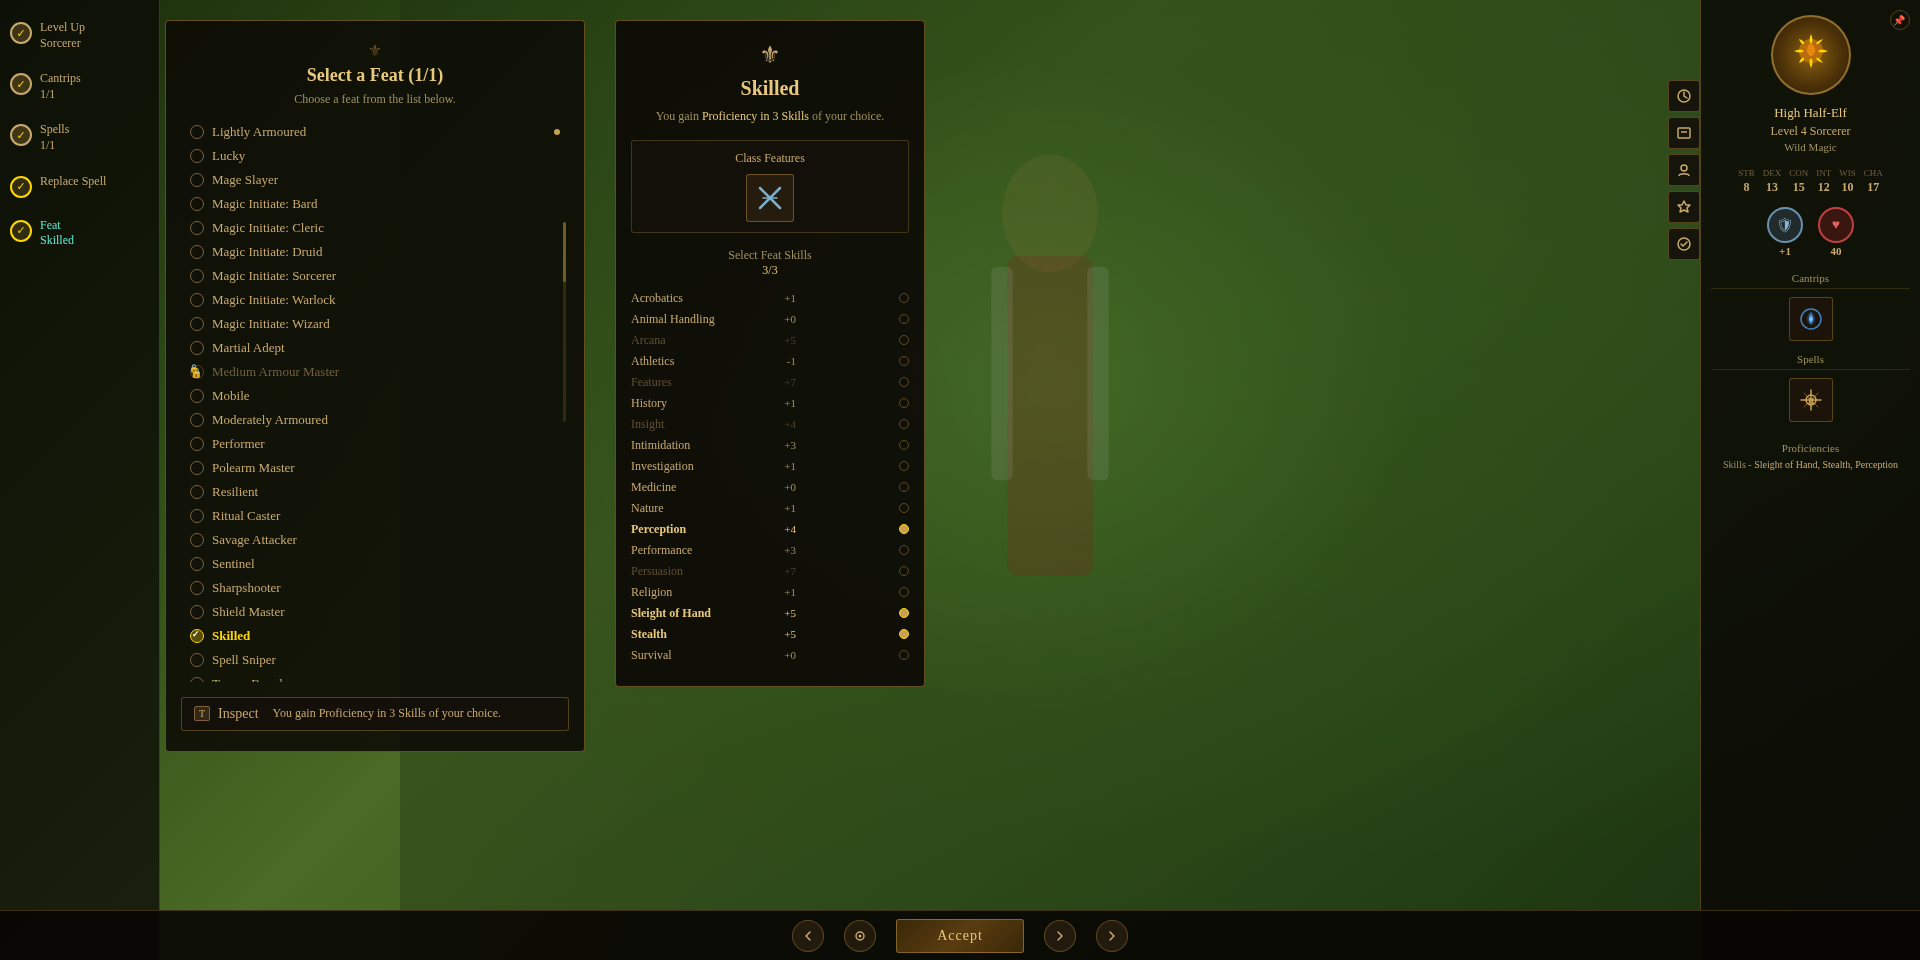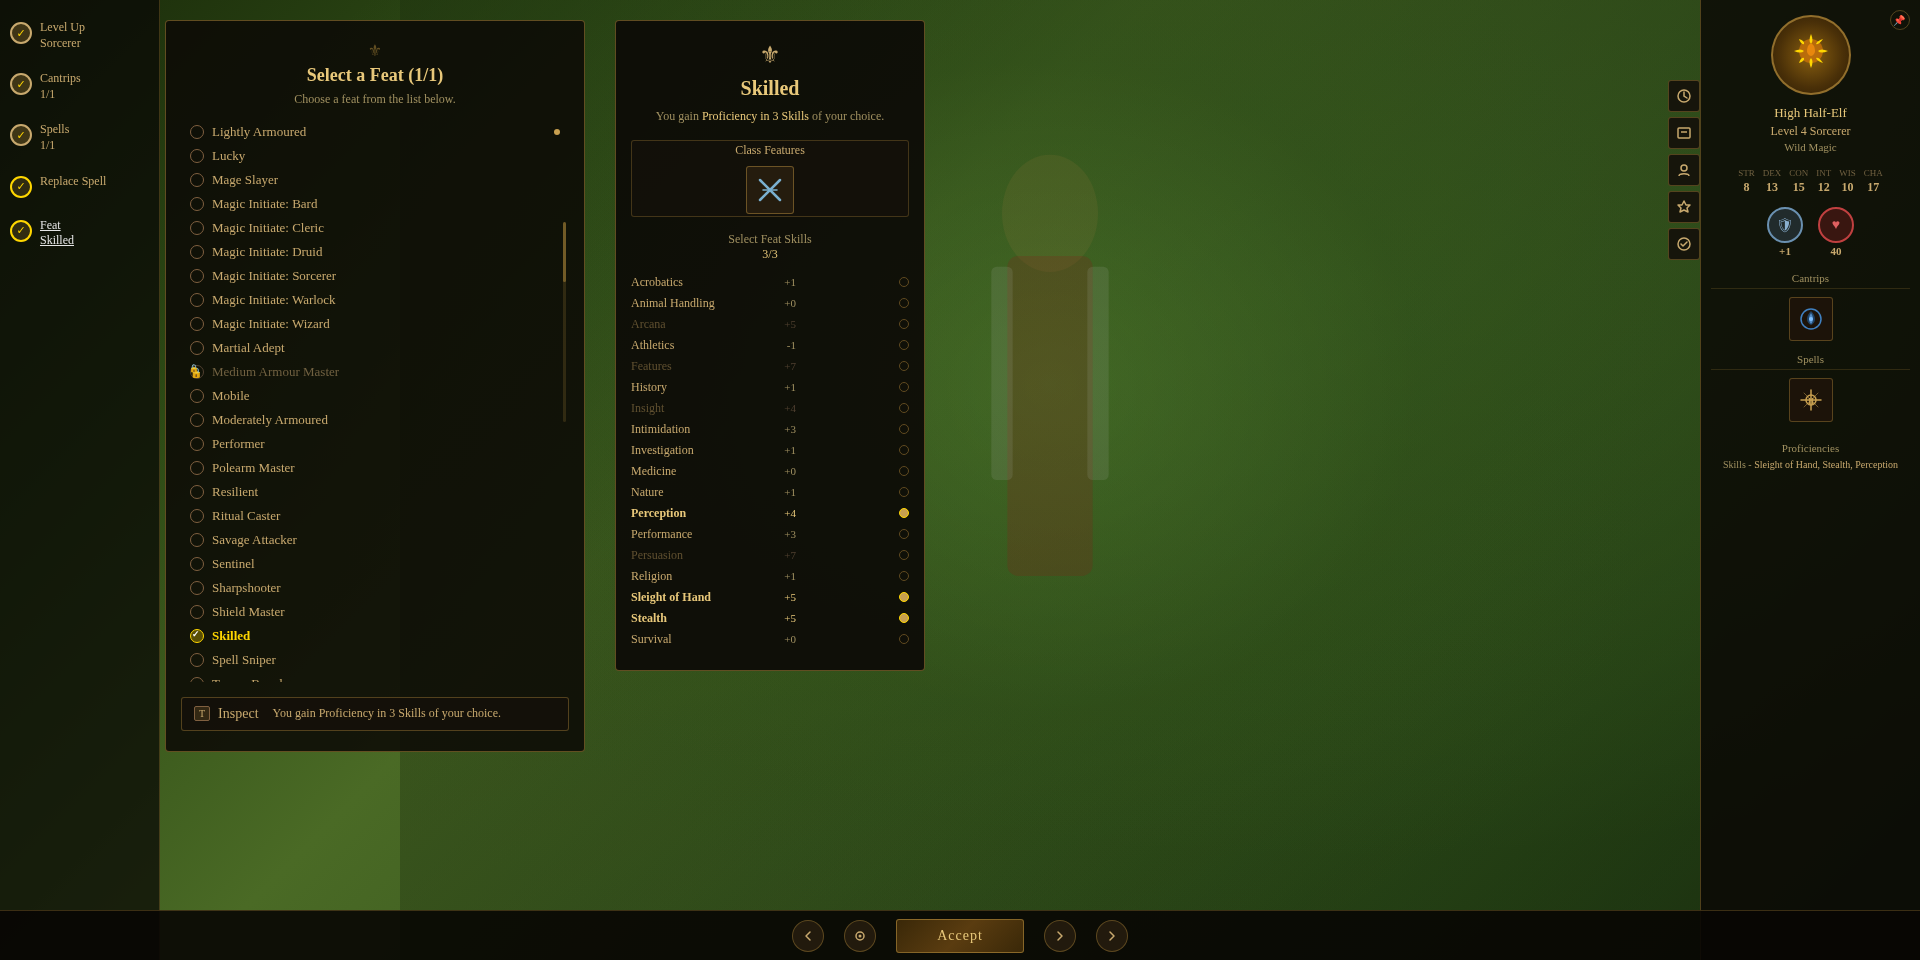--- a/index.html
+++ b/index.html
@@ -83,22 +83,21 @@
       flex-direction: column;
     }
 
     .sidebar-item-label {
       color: #c8a96e;
       font-size: 12px;
       line-height: 1.3;
     }
 
     .sidebar-item-label.highlight {
-      color: #e5e5e5;
-      text-decoration: underline;
+      color: #5eead4;
     }
 
     
     .feat-panel {
       position: absolute;
       left: 165px;
       top: 20px;
       width: 420px;
       min-height: 720px;
       background: rgba(12,10,6,0.88);
@@ -262,21 +261,21 @@
     }
 
     .detail-desc .highlight {
       color: #e8c87a;
     }
 
     .class-features-section {
       background: rgba(20,16,10,0.8);
       border: 1px solid rgba(180,140,60,0.3);
       border-radius: 3px;
-      padding: 2px;
+      padding: 10px;
       margin-bottom: 15px;
     }
 
     .class-features-title {
       text-align: center;
       color: #c8a96e;
       font-size: 12px;
       margin-bottom: 8px;
     }
 

